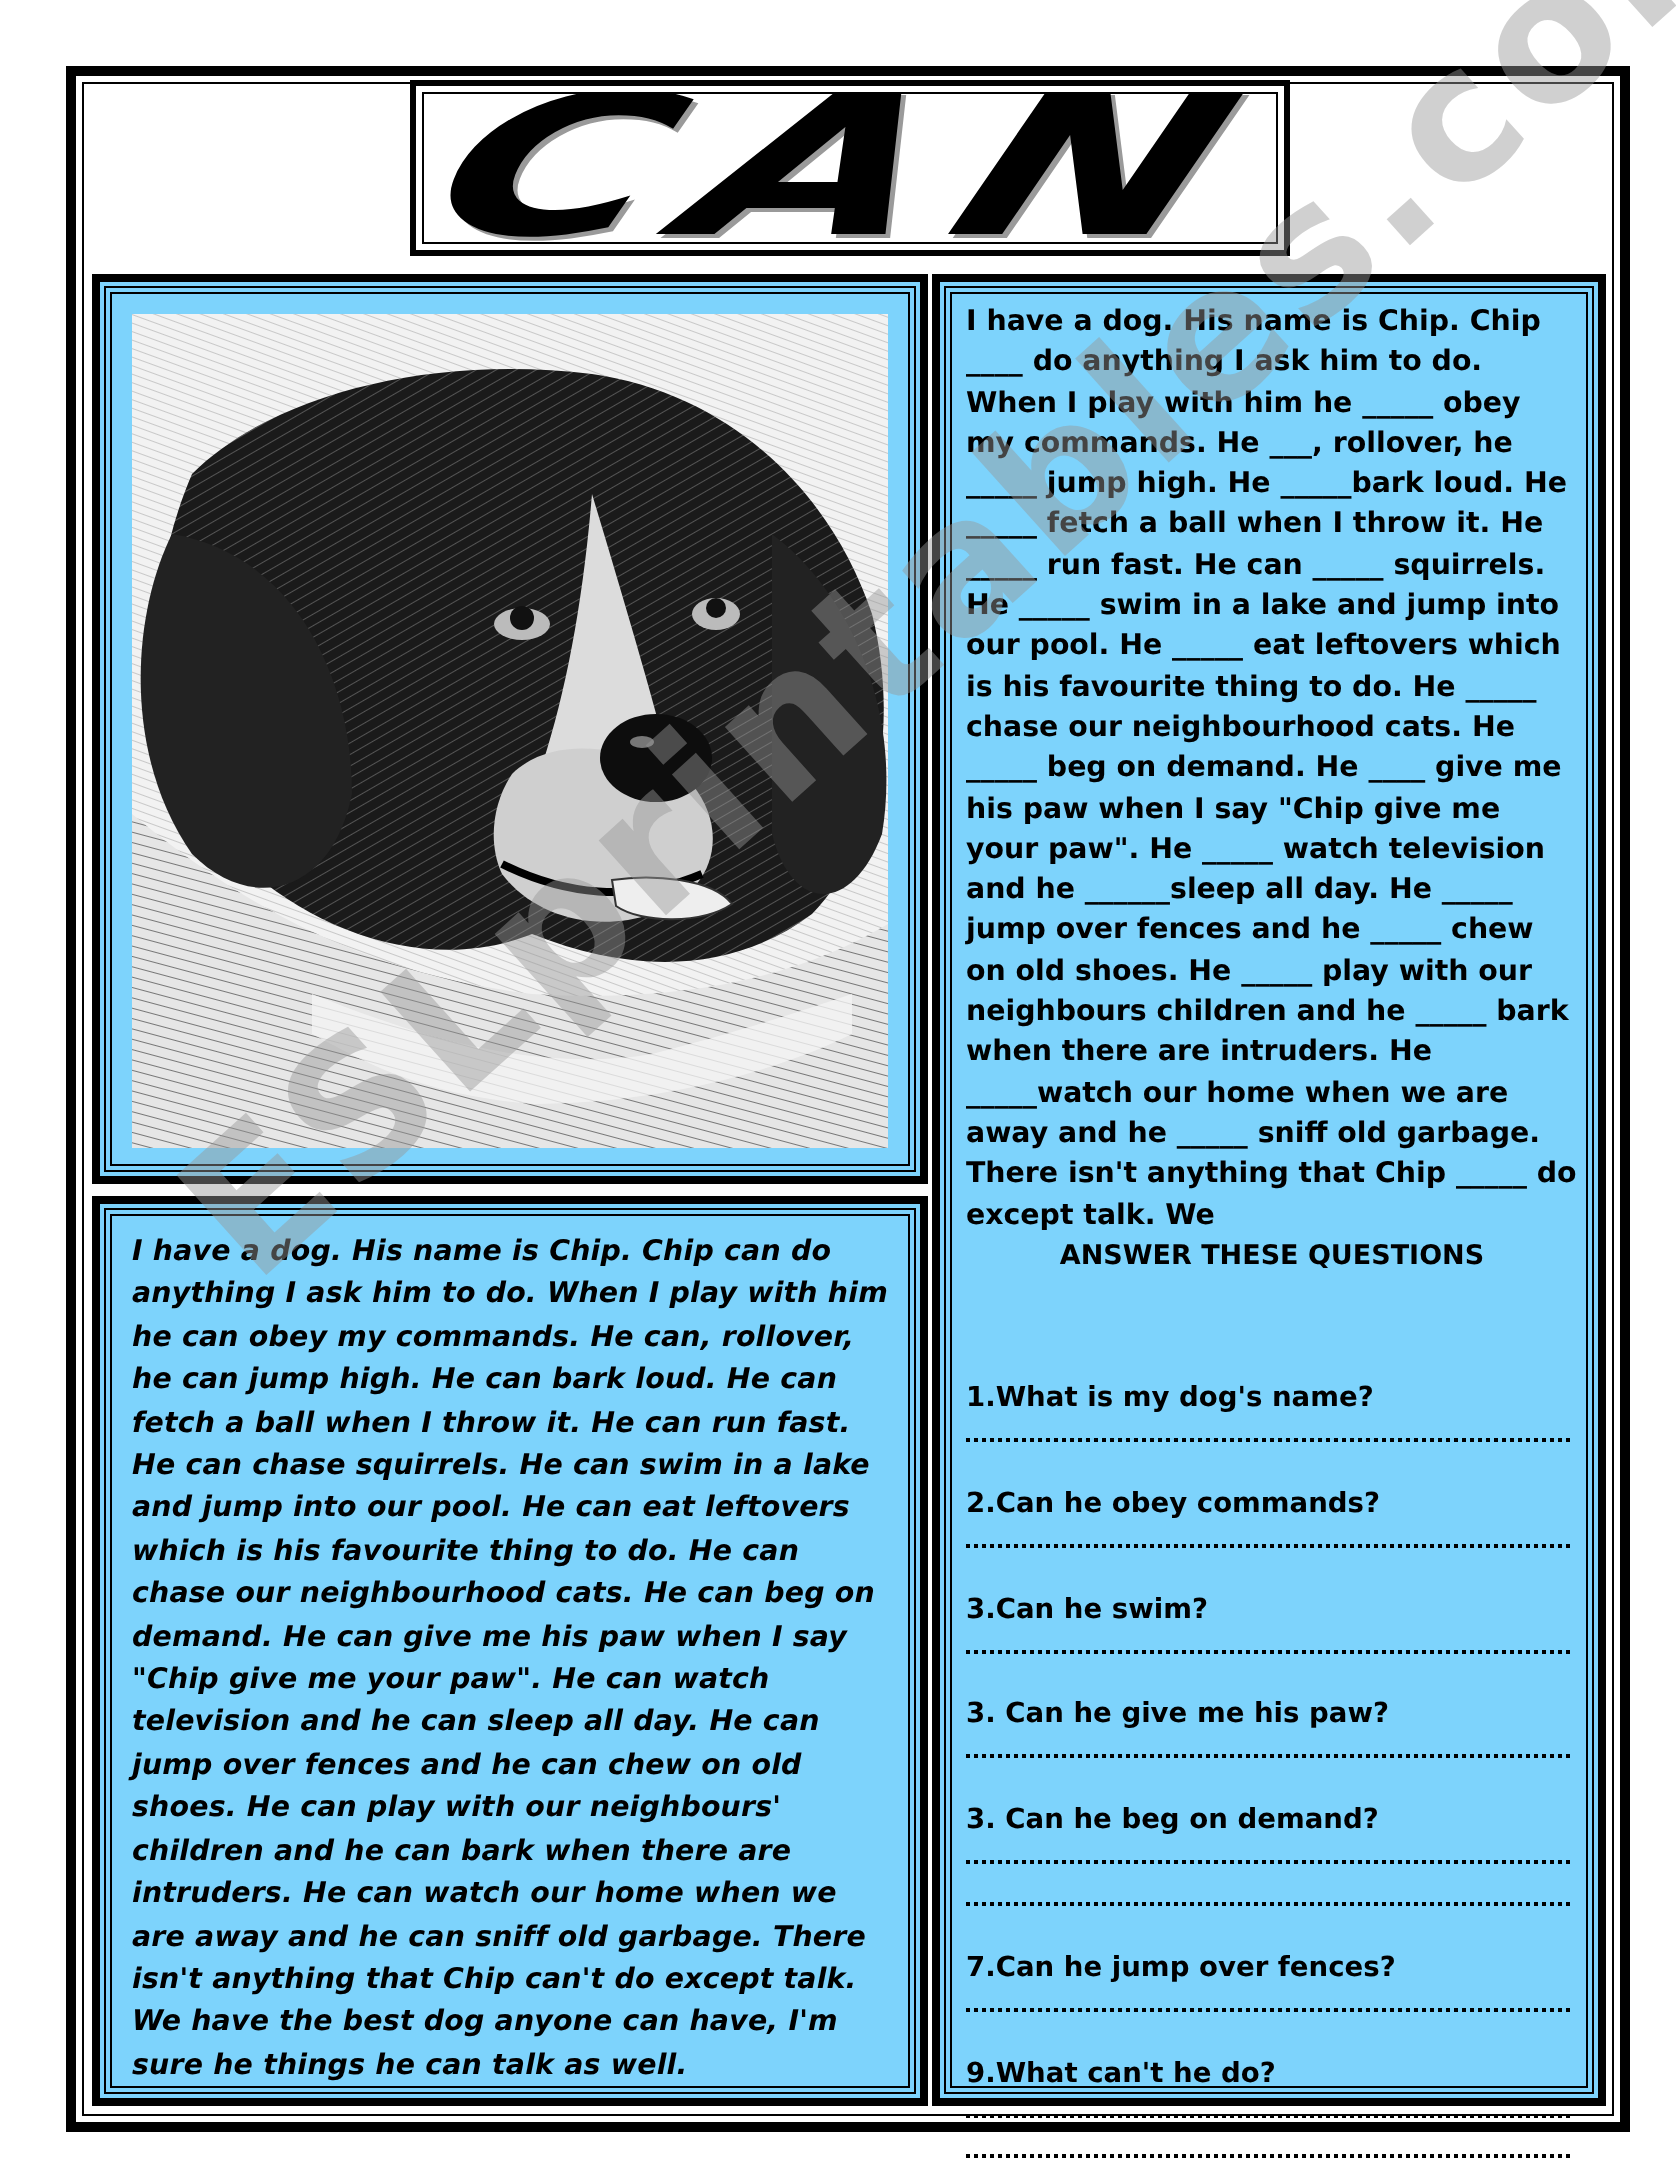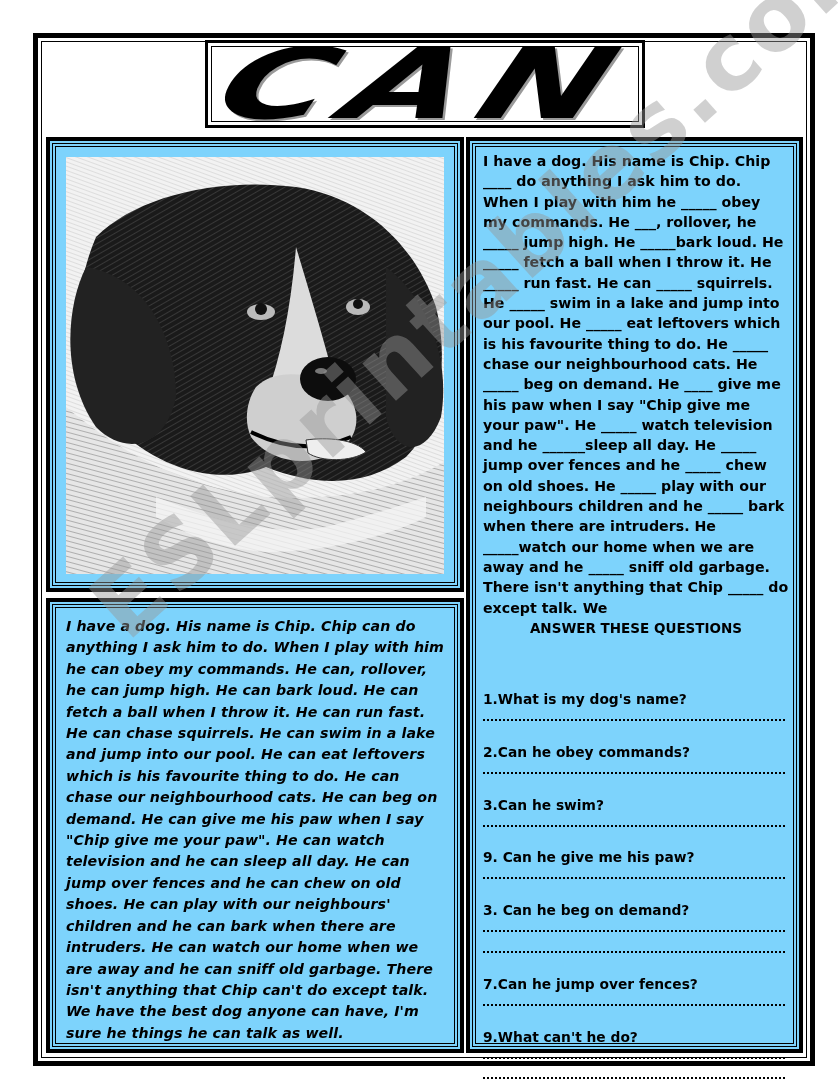--- a/index.html
+++ b/index.html
@@ -125,21 +125,21 @@
     <div>I have a dog.  His name is Chip.  Chip ____ do anything I ask him to do.  When I play with him he _____ obey my commands.  He ___, rollover, he _____ jump high.  He _____bark loud.  He _____ fetch a ball when I throw it.  He _____ run fast.  He can _____ squirrels.  He _____ swim in a lake and jump into our pool.  He _____ eat leftovers which is his favourite thing to do.  He _____ chase our neighbourhood cats.  He _____ beg on demand.  He ____ give me his paw when I say "Chip give me your paw".  He _____ watch television and he ______sleep all day.  He _____ jump over fences and he _____ chew on old shoes.  He _____ play with our neighbours children and he _____ bark when there are intruders.  He _____watch our home when we are away and he _____ sniff old garbage. There isn't anything that Chip _____ do except talk.  We</div>
     <div class="q-heading">ANSWER THESE QUESTIONS</div>
   </div>
   <div class="questions">
     <div class="question">1.What is my dog's name?</div>
     <div class="answer-line"></div>
     <div class="question">2.Can he obey commands?</div>
     <div class="answer-line"></div>
     <div class="question">3.Can he swim?</div>
     <div class="answer-line"></div>
-    <div class="question">9. Can he give me his paw?</div>
+    <div class="question">3. Can he give me his paw?</div>
     <div class="answer-line"></div>
     <div class="question">3. Can he beg on demand?</div>
     <div class="answer-line"></div>
     <div class="answer-line"></div>
     <div class="question">7.Can he jump over fences?</div>
     <div class="answer-line"></div>
     <div class="question">9.What can't he do?</div>
     <div class="answer-line"></div>
     <div class="answer-line"></div>
   </div>

